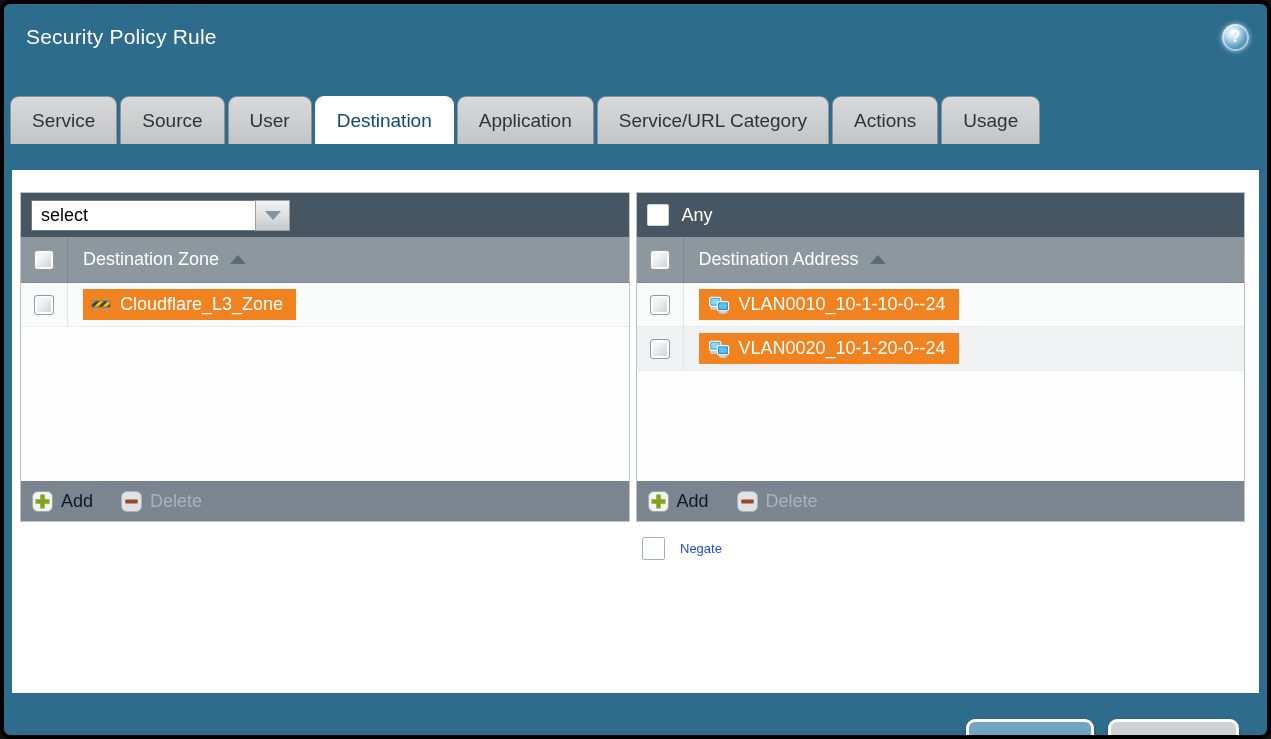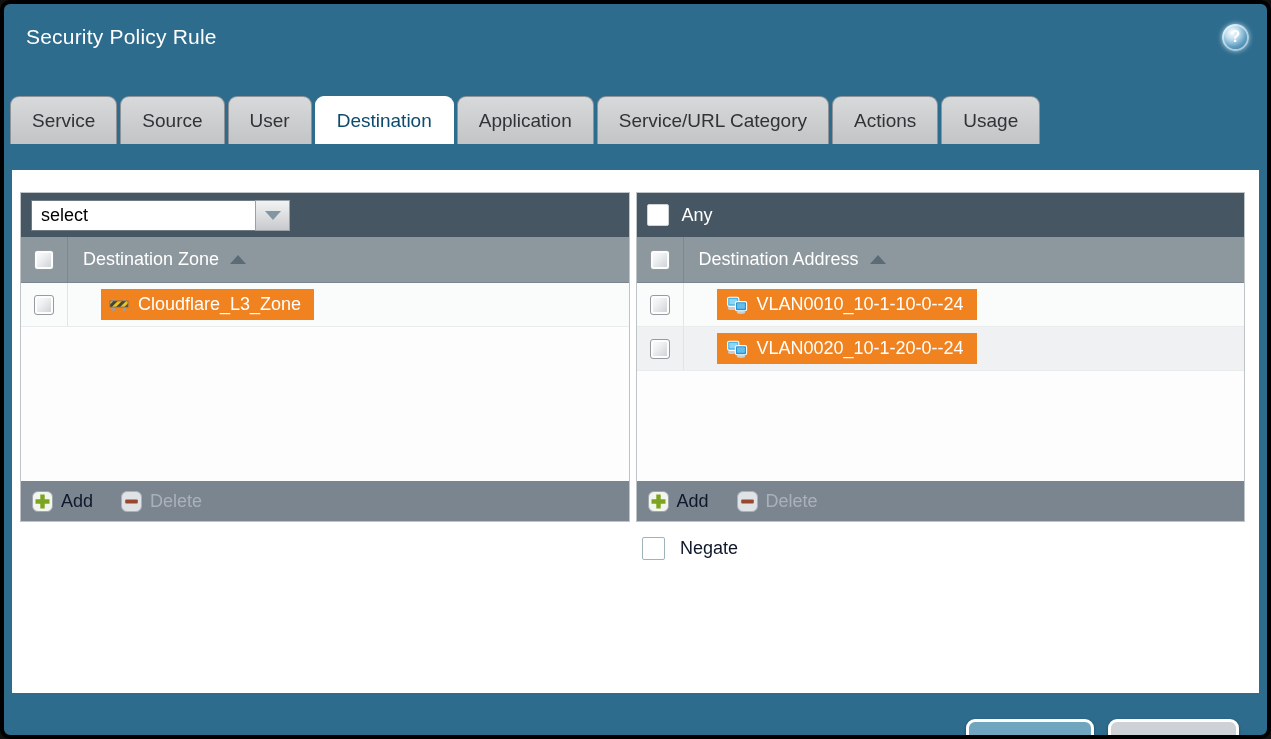--- a/index.html
+++ b/index.html
@@ -48,31 +48,31 @@
   .cb-3d{width:20px;height:20px;border:1px solid #949ba1;border-radius:3px;
     background:linear-gradient(135deg,#ffffff 0%,#eef0f1 40%,#c9ced2 100%);
     box-shadow:inset 0 0 0 2px #fdfdfd;cursor:pointer;}
   .col-label{color:#fff;font-size:18px;margin-left:15px;display:flex;align-items:center;gap:11px;cursor:pointer;}
   .tri-up{width:0;height:0;border-left:8px solid transparent;border-right:8px solid transparent;border-bottom:9px solid #5b6b77;}
   .panel-body{flex:1;background:#fdfdfd;overflow:hidden;}
   .row{height:44px;display:flex;align-items:center;border-bottom:1px solid #e9eced;}
   .row:nth-of-type(odd){background:#fafbfb;}
   .row:nth-of-type(even){background:#eff1f2;}
   .row .cb-cell{border-right:1px solid #e2e5e7;}
-  .chip{margin-left:33px;background:#f0831f;color:#fff;height:31px;display:inline-flex;
+  .chip{margin-left:15px;background:#f0831f;color:#fff;height:31px;display:inline-flex;
     align-items:center;padding:0 13px 0 8px;gap:9px;font-size:18px;cursor:pointer;white-space:nowrap;}
   .chip svg{display:block;}
   .panel-footer{background:#7b8590;height:40px;flex:0 0 40px;display:flex;align-items:center;padding:0 11px;gap:28px;}
   .foot-btn{display:flex;align-items:center;gap:8px;font-size:18px;color:#0f172a;cursor:pointer;}
   .foot-btn.disabled{color:#a9b1b9;cursor:default;}
   .foot-btn svg{display:block;}
   
   .negate-row{margin:15px 0 0 622px;display:flex;align-items:center;gap:15px;}
   .cb-negate{width:23px;height:23px;background:#fff;border:1px solid #9fb3ba;border-radius:2px;cursor:pointer;}
-  .negate-label{font-size:18px;color:#0f172a;}
+  .negate-label{font-size:13px;color:#1d4ed8;}
   
   .bottombar{flex:1;display:flex;align-items:center;justify-content:flex-end;padding-right:28px;gap:14px;}
   .btn{height:45px;border-radius:9px;border:3px solid #fff;font-size:13px;color:#000;
     display:flex;align-items:center;justify-content:center;cursor:pointer;
     box-shadow:0 1px 3px rgba(0,0,0,.35);font-family:"Liberation Sans",sans-serif;font-style:italic;}
   .btn-ok{width:128px;background:#6fa5be;}
   .btn-cancel{width:131px;background:#ced1d5;}
 </style>
 </head>
 <body>

